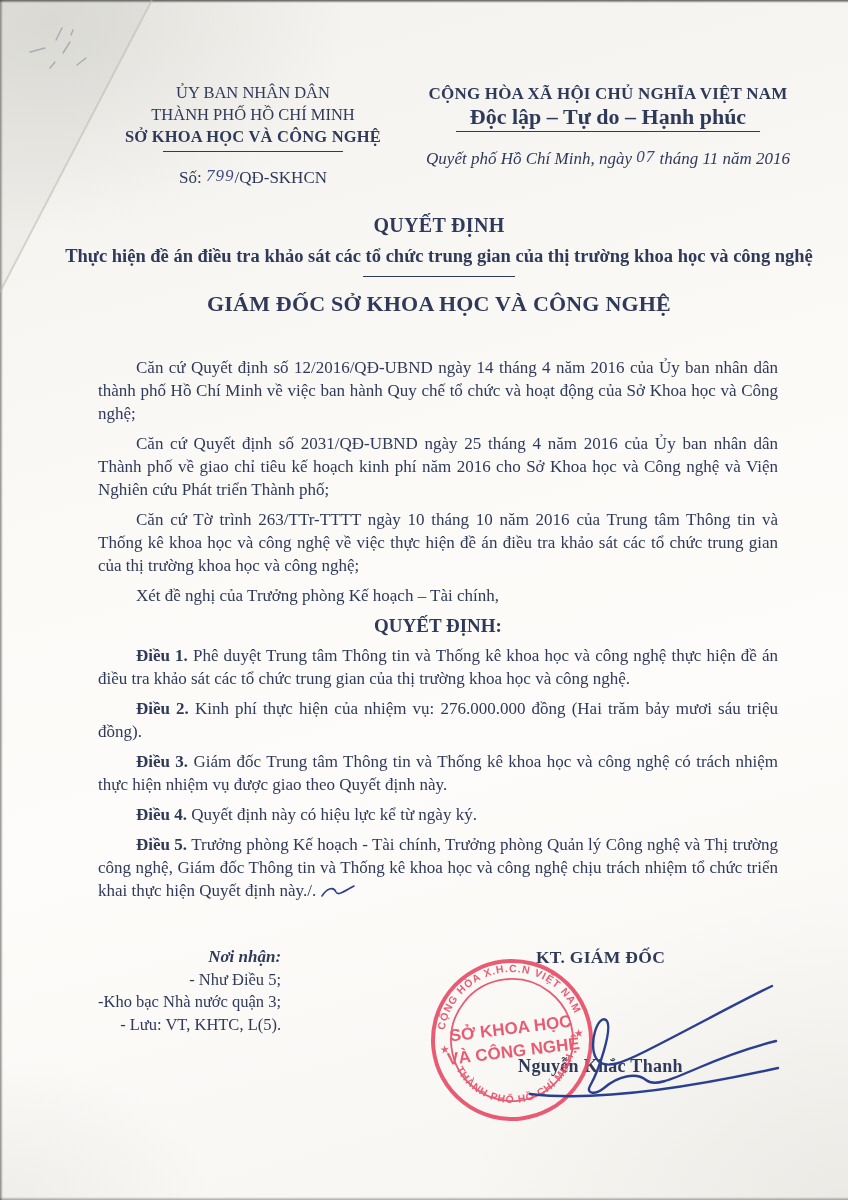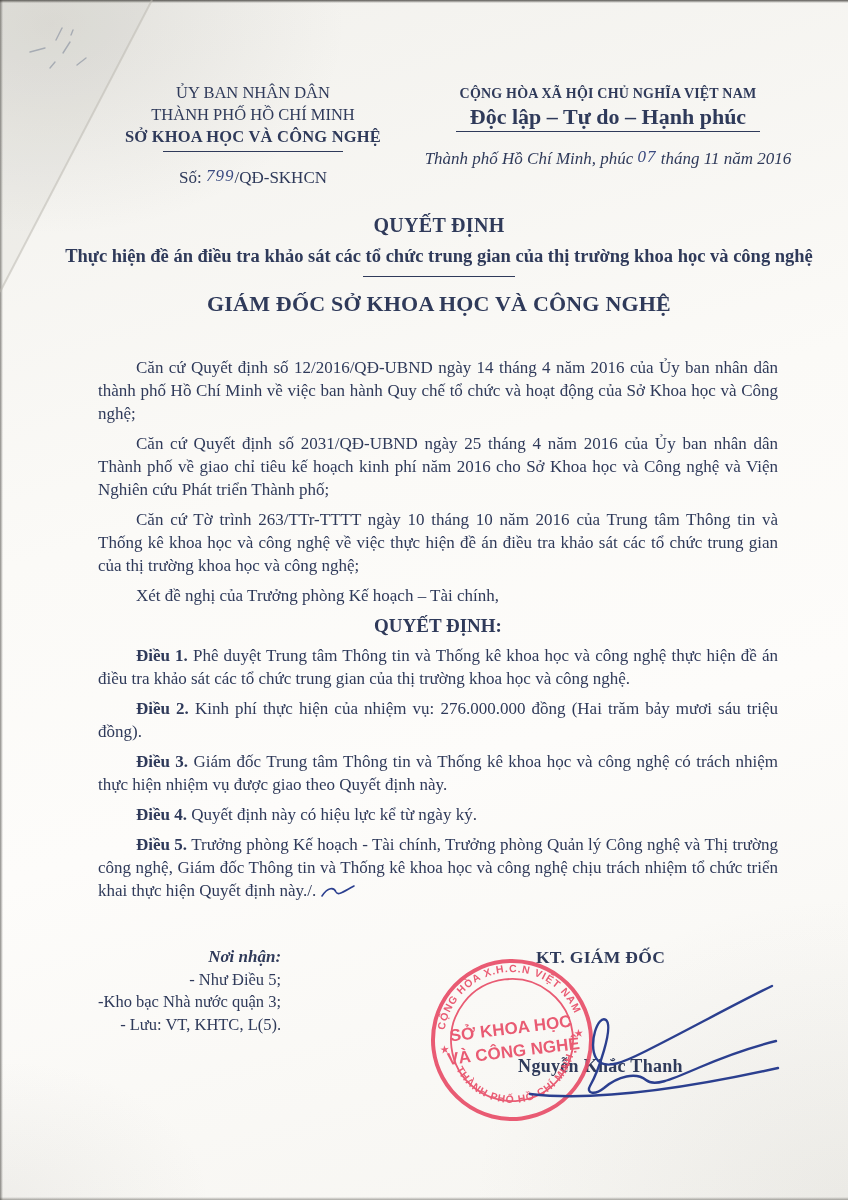--- a/index.html
+++ b/index.html
@@ -22,21 +22,21 @@
   .scan-artifacts{position:absolute;top:0;left:0;}
 
   .header-left{position:absolute;left:118px;top:82px;width:270px;text-align:center;
     font-size:16.5px;line-height:22px;}
   .header-left .org-bold{font-weight:bold;letter-spacing:.2px;}
   .header-left .rule{width:180px;margin:3px auto 0;border-top:1.6px solid #2f3a5a;}
   .doc-number{margin-top:15px;font-size:17px;}
   .hand{font-style:italic;color:#3a4a80;letter-spacing:1px;position:relative;top:-2px;}
 
   .header-right{position:absolute;left:392px;top:82px;width:432px;text-align:center;}
-  .header-right .nation{font-weight:bold;font-size:14px;line-height:23px;letter-spacing:.2px;}
+  .header-right .nation{font-weight:bold;font-size:17px;line-height:23px;letter-spacing:.2px;}
   .header-right .motto{display:inline-block;font-weight:bold;font-size:22px;line-height:24px;
     border-bottom:1.6px solid #2f3a5a;padding:0 14px 2px;}
   .date-line{margin-top:17px;font-style:italic;font-size:17px;}
 
   .title-block{position:absolute;left:15px;top:212px;width:100%;text-align:center;}
   .title-main{font-weight:bold;font-size:20px;line-height:27px;letter-spacing:.3px;}
   .title-subject{font-weight:bold;font-size:18.5px;line-height:28px;margin:3px 30px 0;}
   .subject-rule{width:152px;margin:6px auto 0;border-top:1.7px solid #2f3a5a;}
   .title-authority{font-weight:bold;font-size:22px;margin-top:14px;letter-spacing:.2px;}
 
@@ -87,21 +87,21 @@
     <div class="doc-number">
       <span>Số:</span>
       <span class="hand">799</span><span>/QĐ-SKHCN</span>
     </div>
   </div>
 
   <div class="header-right">
     <div class="nation">CỘNG HÒA XÃ HỘI CHỦ NGHĨA VIỆT NAM</div>
     <div><span class="motto">Độc lập – Tự do – Hạnh phúc</span></div>
     <div class="date-line">
-      <span>Thành phố Hồ Chí Minh, phúc </span><span class="hand">07</span><span> tháng 11 năm 2016</span>
+      <span>Quyết phố Hồ Chí Minh, ngày </span><span class="hand">07</span><span> tháng 11 năm 2016</span>
     </div>
   </div>
 
   <div class="title-block">
     <div class="title-main">QUYẾT ĐỊNH</div>
     <div class="title-subject">Thực hiện đề án điều tra khảo sát các tổ chức trung gian của thị trường khoa học và công nghệ</div>
     <div class="subject-rule"></div>
     <div class="title-authority">GIÁM ĐỐC SỞ KHOA HỌC VÀ CÔNG NGHỆ</div>
   </div>
 

